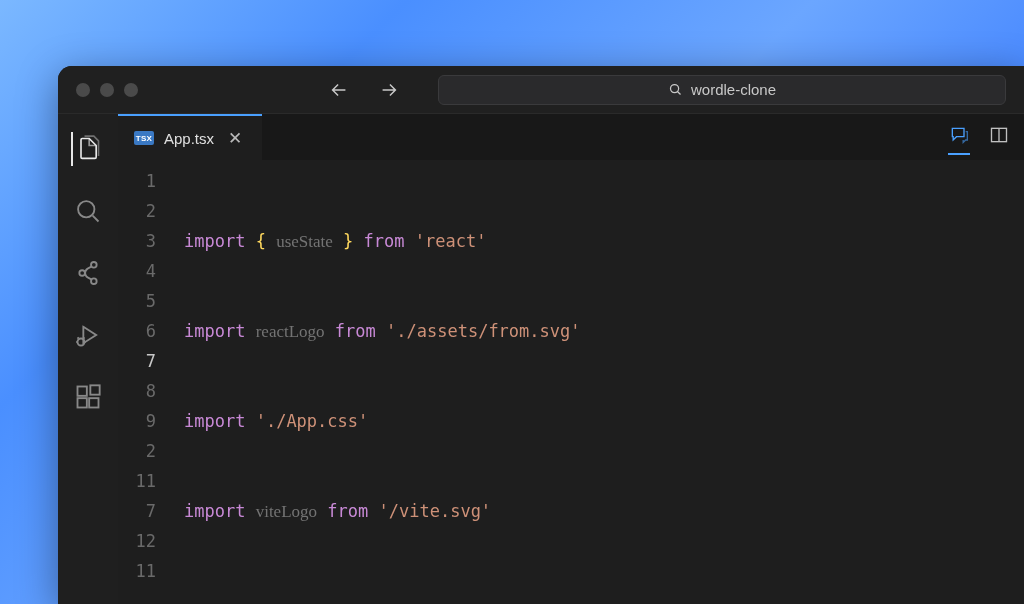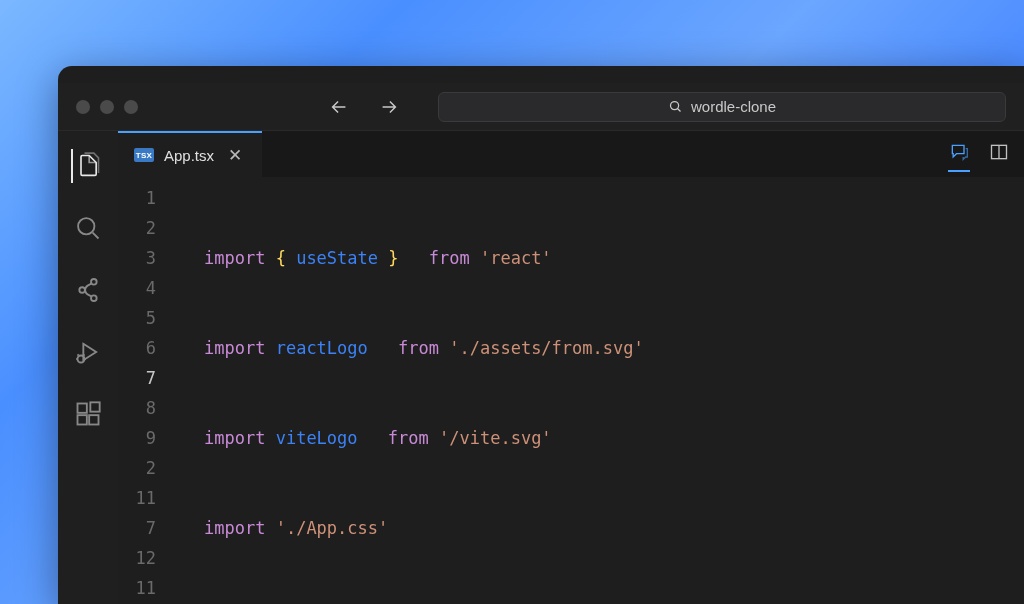--- a/index.html
+++ b/index.html
@@ -27,21 +27,20 @@
 }
 
 .titlebar {
   height: 48px;
   background: #202020;
   display: flex;
   align-items: center;
   padding: 0 18px;
   gap: 10px;
   border-bottom: 1px solid #2a2a2a;
-  margin-top: 17px;
 }
 
 .traffic-lights {
   display: flex;
   gap: 10px;
   margin-right: 180px;
 }
 .traffic-dot {
   width: 14px; height: 14px;
   border-radius: 50%;
@@ -192,22 +191,22 @@
   color: #cdd3de;
   white-space: pre;
   position: relative;
 }
 .code-line {
   height: 30px;
   padding-left: 8px;
   position: relative;
 }
 
-.kw   { color: #c889d6; margin-left: 20px; }
-.var  { color: #3b82f6; }
+.kw   { color: #c889d6; }
+.var  { color: #737373; font-family: Liberation Serif, serif; }
 .str  { color: #ce9178; text-align: center; }
 .yel  { color: #ffd95e; }
 </style>
 </head>
 <body>
 
 <div class="window">
 
   <div class="titlebar">
     <div class="traffic-lights">
@@ -313,22 +312,22 @@
           <div>9</div>
           <div>2</div>
           <div>11</div>
           <div>7</div>
           <div>12</div>
           <div>11</div>
         </div>
         <div class="code">
           <div class="code-line"><span class="kw">import</span><span class="yel"> { </span><span class="var">useState</span><span class="yel"> } </span><span class="kw">from</span><span> </span><span class="str">'react'</span></div>
           <div class="code-line"><span class="kw">import</span><span> </span><span class="var">reactLogo</span><span> </span><span class="kw">from</span><span> </span><span class="str">'./assets/from.svg'</span></div>
+          <div class="code-line"><span class="kw">import</span><span> </span><span class="str">'./App.css'</span></div>
           <div class="code-line"><span class="kw">import</span><span> </span><span class="var">viteLogo</span><span> </span><span class="kw">from</span><span> </span><span class="str">'/vite.svg'</span></div>
-          <div class="code-line"><span class="kw">import</span><span> </span><span class="str">'./App.css'</span></div>
           <div class="code-line"></div>
           
           
           
           
           
           
           
           
           

